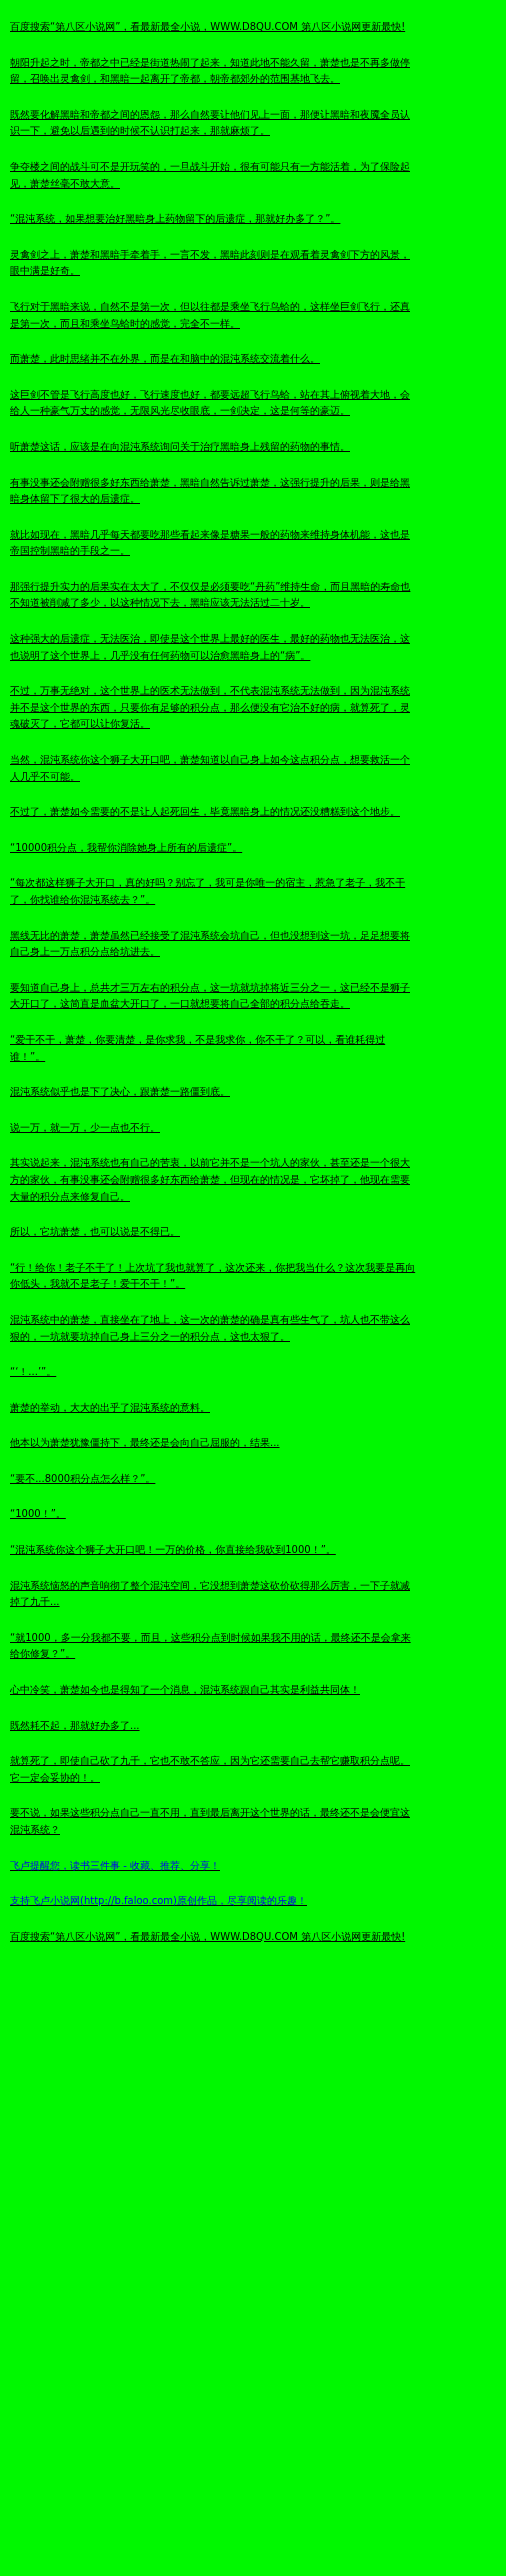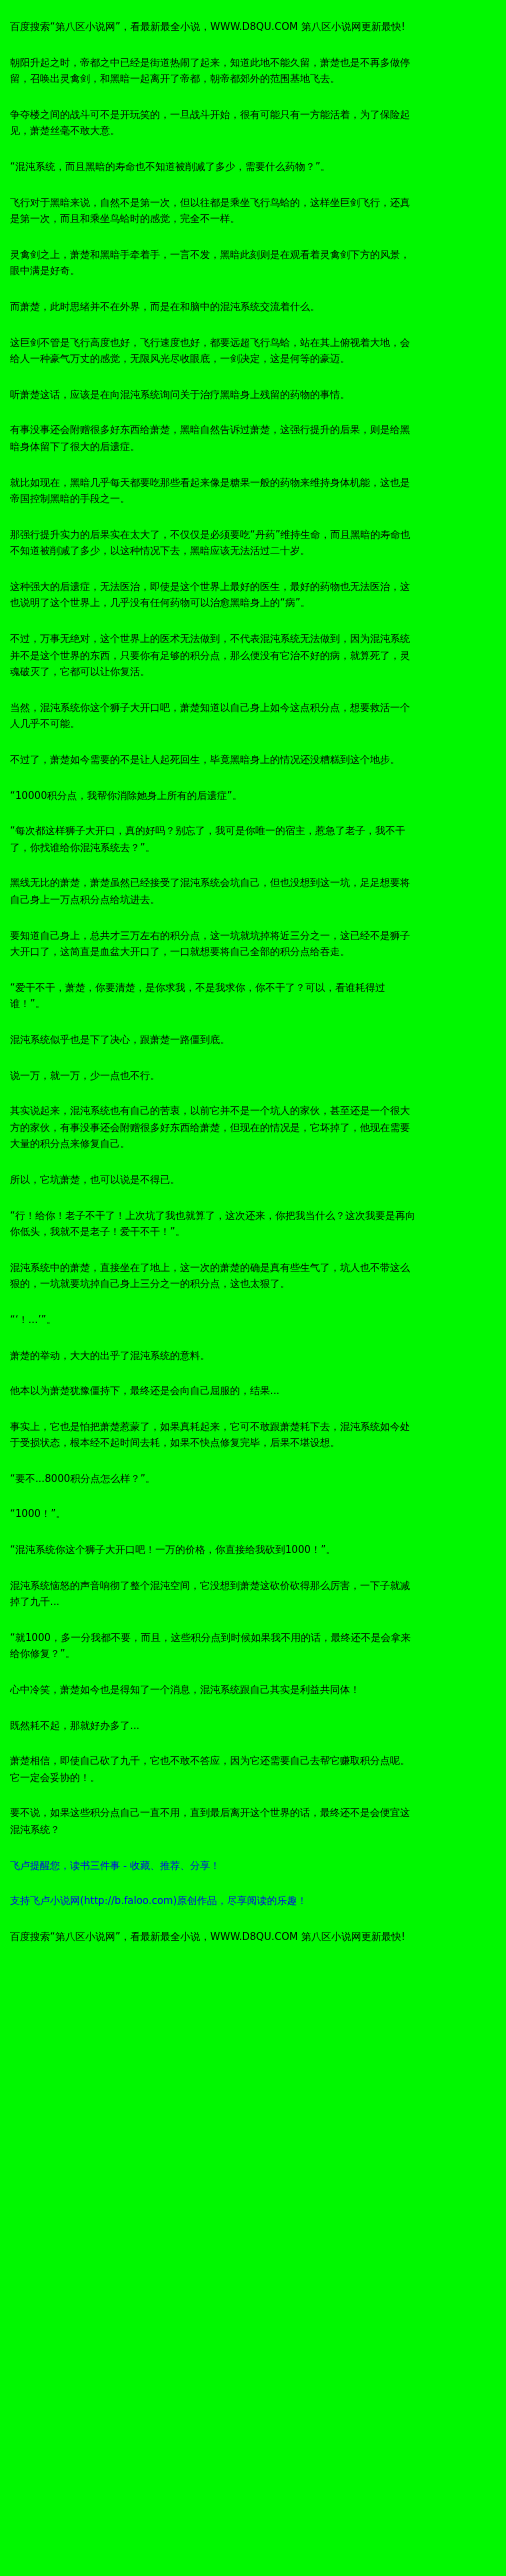--- a/index.html
+++ b/index.html
@@ -10,42 +10,44 @@
     width: 507px;
     min-height: 2576px;
     background: #00F800;
     font-family: "DejaVu Sans", sans-serif;
     color: #000000;
   }
   .page {
     box-sizing: border-box;
     width: 427px;
     padding: 19px 10px 17.4px 10px;
+    text-decoration: underline;
   }
   .line, .para {
     font-size: 10px;
     line-height: 16.6px;
     margin: 0 0 19px 0;
     word-break: break-all;
   }
   .black { color: #000000; }
   .blue  { color: #0000EE; }
 </style>
 </head>
 <body>
 
 <div class="page">
   <p class="line black">百度搜索“第八区小说网”，看最新最全小说，WWW.D8QU.COM 第八区小说网更新最快!</p>
 
   <div id="paragraphs">
       <p class="para black">朝阳升起之时，帝都之中已经是街道热闹了起来，知道此地不能久留，萧楚也是不再多做停留，召唤出灵禽剑，和黑暗一起离开了帝都，朝帝都郊外的范围基地飞去。</p>
+      <p class="para black">既然要化解黑暗和帝都之间的恩怨，那么自然要让他们见上一面，那便让黑暗和夜魇全员认识一下，避免以后遇到的时候不认识打起来，那就麻烦了。</p>
       <p class="para black">争夺楼之间的战斗可不是开玩笑的，一旦战斗开始，很有可能只有一方能活着，为了保险起见，萧楚丝毫不敢大意。</p>
-      <p class="para black">“混沌系统，而且黑暗的寿命也不知道被削减了多少，需要什么药物？”。</p>
+      <p class="para black">“混沌系统，如果想要治好黑暗身上药物留下的后遗症，那就好办多了？”。</p>
+      <p class="para black">灵禽剑之上，萧楚和黑暗手牵着手，一言不发，黑暗此刻则是在观看着灵禽剑下方的风景，眼中满是好奇。</p>
       <p class="para black">飞行对于黑暗来说，自然不是第一次，但以往都是乘坐飞行鸟蛤的，这样坐巨剑飞行，还真是第一次，而且和乘坐鸟蛤时的感觉，完全不一样。</p>
-      <p class="para black">灵禽剑之上，萧楚和黑暗手牵着手，一言不发，黑暗此刻则是在观看着灵禽剑下方的风景，眼中满是好奇。</p>
       <p class="para black">而萧楚，此时思绪并不在外界，而是在和脑中的混沌系统交流着什么。</p>
       <p class="para black">这巨剑不管是飞行高度也好，飞行速度也好，都要远超飞行鸟蛤，站在其上俯视着大地，会给人一种豪气万丈的感觉，无限风光尽收眼底，一剑决定，这是何等的豪迈。</p>
       <p class="para black">听萧楚这话，应该是在向混沌系统询问关于治疗黑暗身上残留的药物的事情。</p>
       <p class="para black">有事没事还会附赠很多好东西给萧楚，黑暗自然告诉过萧楚，这强行提升的后果，则是给黑暗身体留下了很大的后遗症。</p>
       <p class="para black">就比如现在，黑暗几乎每天都要吃那些看起来像是糖果一般的药物来维持身体机能，这也是帝国控制黑暗的手段之一。</p>
       <p class="para black">那强行提升实力的后果实在太大了，不仅仅是必须要吃“丹药”维持生命，而且黑暗的寿命也不知道被削减了多少，以这种情况下去，黑暗应该无法活过二十岁。</p>
       <p class="para black">这种强大的后遗症，无法医治，即使是这个世界上最好的医生，最好的药物也无法医治，这也说明了这个世界上，几乎没有任何药物可以治愈黑暗身上的“病”。</p>
       <p class="para black">不过，万事无绝对，这个世界上的医术无法做到，不代表混沌系统无法做到，因为混沌系统并不是这个世界的东西，只要你有足够的积分点，那么便没有它治不好的病，就算死了，灵魂破灭了，它都可以让你复活。</p>
       <p class="para black">当然，混沌系统你这个狮子大开口吧，萧楚知道以自己身上如今这点积分点，想要救活一个人几乎不可能。</p>
       <p class="para black">不过了，萧楚如今需要的不是让人起死回生，毕竟黑暗身上的情况还没糟糕到这个地步。</p>
@@ -56,29 +58,28 @@
       <p class="para black">“爱干不干，萧楚，你要清楚，是你求我，不是我求你，你不干了？可以，看谁耗得过谁！”。</p>
       <p class="para black">混沌系统似乎也是下了决心，跟萧楚一路僵到底。</p>
       <p class="para black">说一万，就一万，少一点也不行。</p>
       <p class="para black">其实说起来，混沌系统也有自己的苦衷，以前它并不是一个坑人的家伙，甚至还是一个很大方的家伙，有事没事还会附赠很多好东西给萧楚，但现在的情况是，它坏掉了，他现在需要大量的积分点来修复自己。</p>
       <p class="para black">所以，它坑萧楚，也可以说是不得已。</p>
       <p class="para black">“行！给你！老子不干了！上次坑了我也就算了，这次还来，你把我当什么？这次我要是再向你低头，我就不是老子！爱干不干！”。</p>
       <p class="para black">混沌系统中的萧楚，直接坐在了地上，这一次的萧楚的确是真有些生气了，坑人也不带这么狠的，一坑就要坑掉自己身上三分之一的积分点，这也太狠了。</p>
       <p class="para black">“‘！...’”。</p>
       <p class="para black">萧楚的举动，大大的出乎了混沌系统的意料。</p>
       <p class="para black">他本以为萧楚犹豫僵持下，最终还是会向自己屈服的，结果...</p>
-      <p class="para black">事实上，它也是怕把萧楚惹蒙了，如果真耗起来，它可不敢跟萧楚耗下去，混沌系统如今处于受损状态，根本经不起时间去耗，如果不快点修复完毕，后果不堪设想。</p>
       <p class="para black">“要不...8000积分点怎么样？”。</p>
       <p class="para black">“1000！”。</p>
       <p class="para black">“混沌系统你这个狮子大开口吧！一万的价格，你直接给我砍到1000！”。</p>
       <p class="para black">混沌系统恼怒的声音响彻了整个混沌空间，它没想到萧楚这砍价砍得那么厉害，一下子就减掉了九千...</p>
       <p class="para black">“就1000，多一分我都不要，而且，这些积分点到时候如果我不用的话，最终还不是会拿来给你修复？”。</p>
       <p class="para black">心中冷笑，萧楚如今也是得知了一个消息，混沌系统跟自己其实是利益共同体！</p>
       <p class="para black">既然耗不起，那就好办多了...</p>
-      <p class="para black">萧楚相信，即使自己砍了九千，它也不敢不答应，因为它还需要自己去帮它赚取积分点呢。它一定会妥协的！。</p>
+      <p class="para black">就算死了，即使自己砍了九千，它也不敢不答应，因为它还需要自己去帮它赚取积分点呢。它一定会妥协的！。</p>
       <p class="para black">要不说，如果这些积分点自己一直不用，直到最后离开这个世界的话，最终还不是会便宜这混沌系统？</p>
     </div>
 
   <p class="line blue">飞卢提醒您，读书三件事 - 收藏、推荐、分享！</p>
 
   <p class="line blue">支持飞卢小说网(http://b.faloo.com)原创作品，尽享阅读的乐趣！</p>
 
   <p class="line black">百度搜索“第八区小说网”，看最新最全小说，WWW.D8QU.COM 第八区小说网更新最快!</p>
 </div>
 

